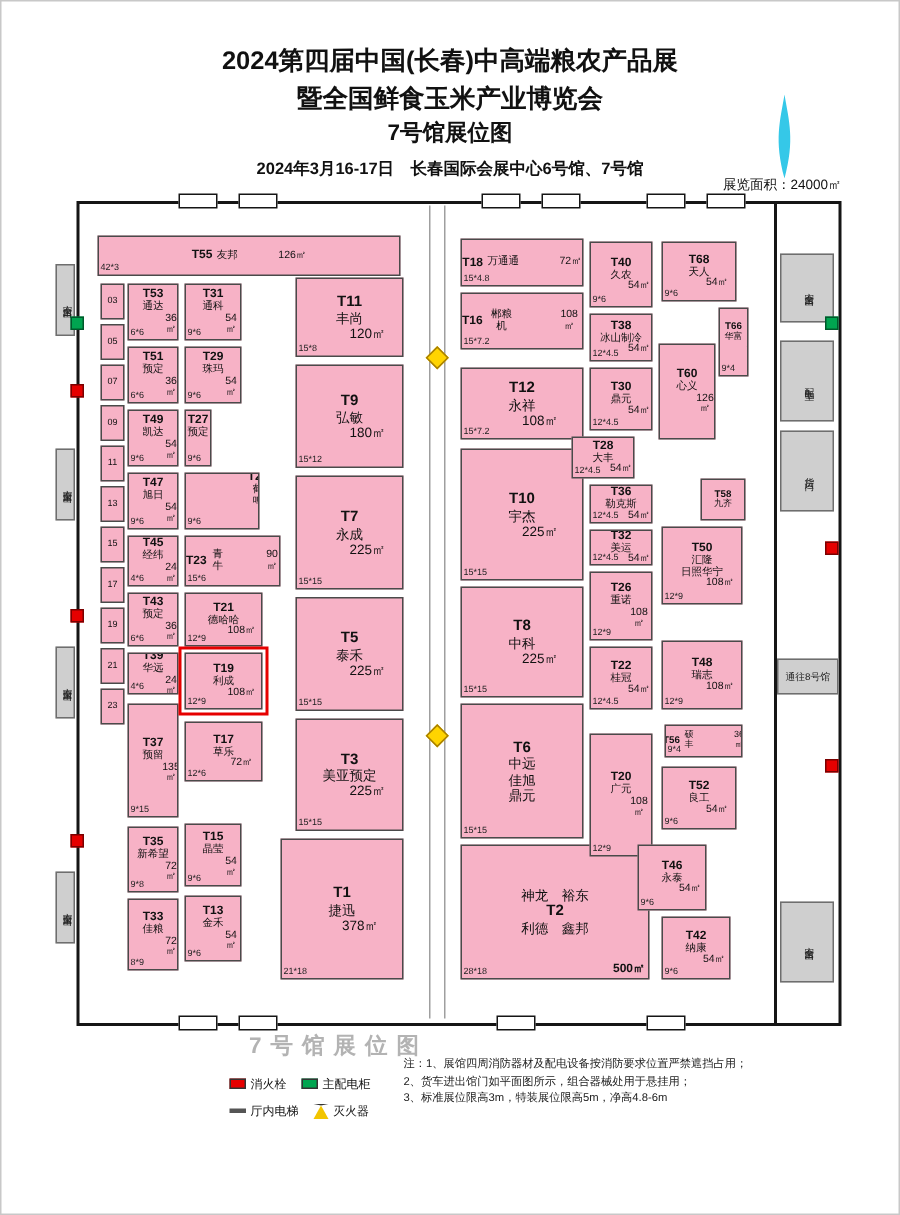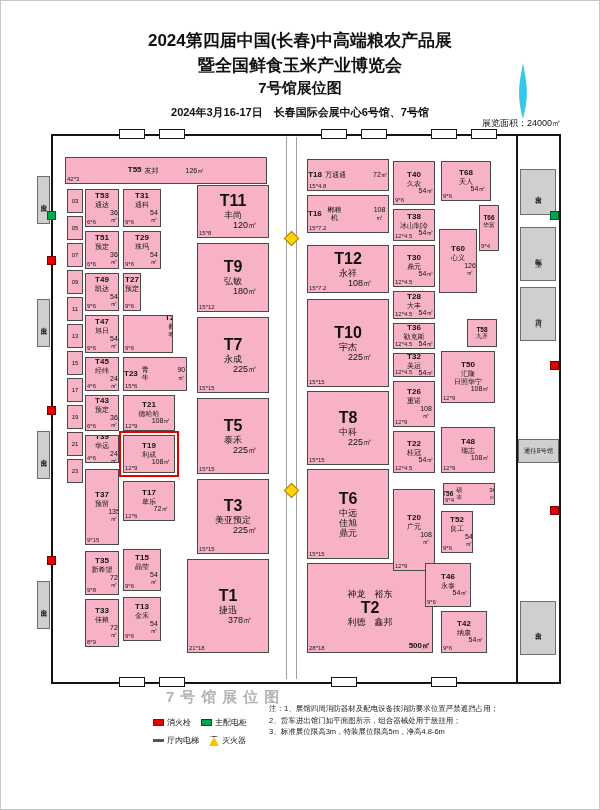--- a/index.html
+++ b/index.html
@@ -20,21 +20,21 @@
   
   .booth{position:absolute;background:#f7b2c6;border:1px solid #4a4a4a;box-sizing:border-box;
          display:flex;flex-direction:column;align-items:center;justify-content:center;
          text-align:center;overflow:hidden;line-height:1.12;}
   .booth.inline{flex-direction:row;gap:3px;align-items:center;}
   .b-id{font-weight:bold;font-size:8px;}
   .b-name{font-size:7px;}
   .b-area{font-size:7px;margin-left:24px;}
   .b-dims{position:absolute;left:1px;bottom:0;font-size:6px;color:#222;}
   .b-area-corner{position:absolute;right:2px;bottom:1px;font-size:8px;font-weight:bold;}
-  .booth.lg .b-id{font-size:16px;}
+  .booth.lg .b-id{font-size:10px;}
   .booth.lg .b-name{font-size:9px;}
   .booth.lg .b-area{font-size:9px;}
   .booth.tiny .b-id{font-size:6.5px;}
   .booth.tiny .b-name,.booth.tiny .b-area{font-size:6px;}
   .booth.hl{box-shadow:0 0 0 2px #ffffff,0 0 0 4px #e60000;}
   .stall{position:absolute;width:16px;height:24px;background:#f7b2c6;border:1px solid #4a4a4a;
          box-sizing:border-box;font-size:6px;display:flex;align-items:center;justify-content:center;}
   .door{position:absolute;height:10px;background:#fff;border:1px solid #151515;box-sizing:border-box;z-index:3;}
   .side-label{position:absolute;background:#cfcfcf;border:1px solid #6e6e6e;box-sizing:border-box;
               display:flex;align-items:center;justify-content:center;font-size:6.5px;color:#222;z-index:3;}
@@ -292,21 +292,21 @@
         <span class="b-name">冰山制冷</span>
         <span class="b-area">54㎡</span>
         <span class="b-dims">12*4.5</span>
       </div>
       <div class="booth" style="left: 392px; top: 244px; width: 42px; height: 42px;">
         <span class="b-id">T30</span>
         <span class="b-name">鼎元</span>
         <span class="b-area">54㎡</span>
         <span class="b-dims">12*4.5</span>
       </div>
-      <div class="booth" style="left: 392px; top: 290px; width: 42px; height: 28px;">
+      <div class="booth" style="left: 380px; top: 290px; width: 42px; height: 28px;">
         <span class="b-id">T28</span>
         <span class="b-name">大丰</span>
         <span class="b-area">54㎡</span>
         <span class="b-dims">12*4.5</span>
       </div>
       <div class="booth" style="left: 392px; top: 322px; width: 42px; height: 26px;">
         <span class="b-id">T36</span>
         <span class="b-name">勒克斯</span>
         <span class="b-area">54㎡</span>
         <span class="b-dims">12*4.5</span>
@@ -368,21 +368,21 @@
         <span class="b-name">瑞志</span>
         <span class="b-area">108㎡</span>
         <span class="b-dims">12*9</span>
       </div>
       <div class="booth tiny inline" style="left: 442px; top: 482px; width: 52px; height: 22px;">
         <span class="b-id">T56</span>
         <span class="b-name">硕丰</span>
         <span class="b-area">36㎡</span>
         <span class="b-dims">9*4</span>
       </div>
-      <div class="booth" style="left: 440px; top: 510px; width: 32px; height: 42px;">
+      <div class="booth" style="left: 440px; top: 510px; width: 50px; height: 42px;">
         <span class="b-id">T52</span>
         <span class="b-name">良工</span>
         <span class="b-area">54㎡</span>
         <span class="b-dims">9*6</span>
       </div>
       <div class="booth" style="left: 424px; top: 562px; width: 46px; height: 44px;">
         <span class="b-id">T46</span>
         <span class="b-name">永泰</span>
         <span class="b-area">54㎡</span>
         <span class="b-dims">9*6</span>

